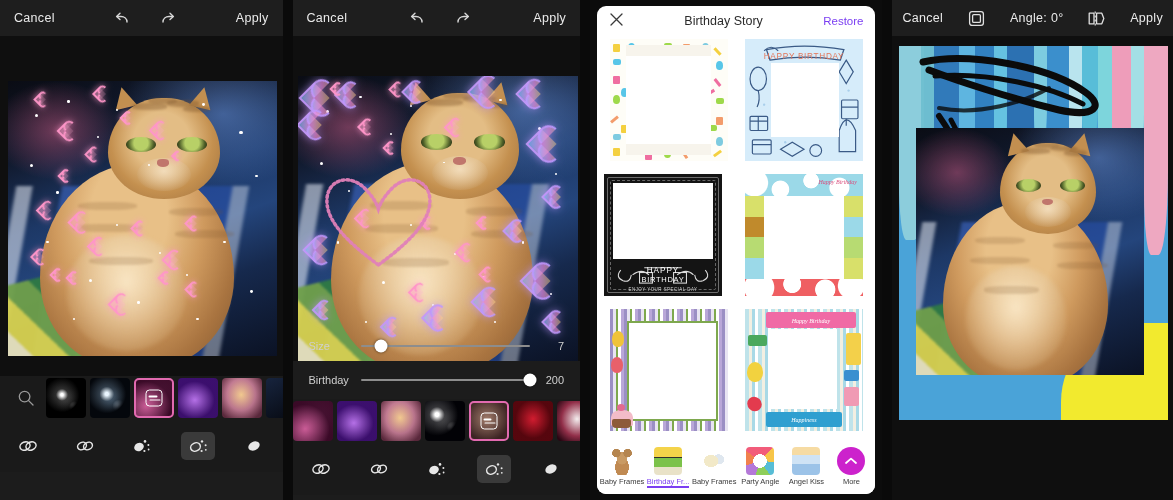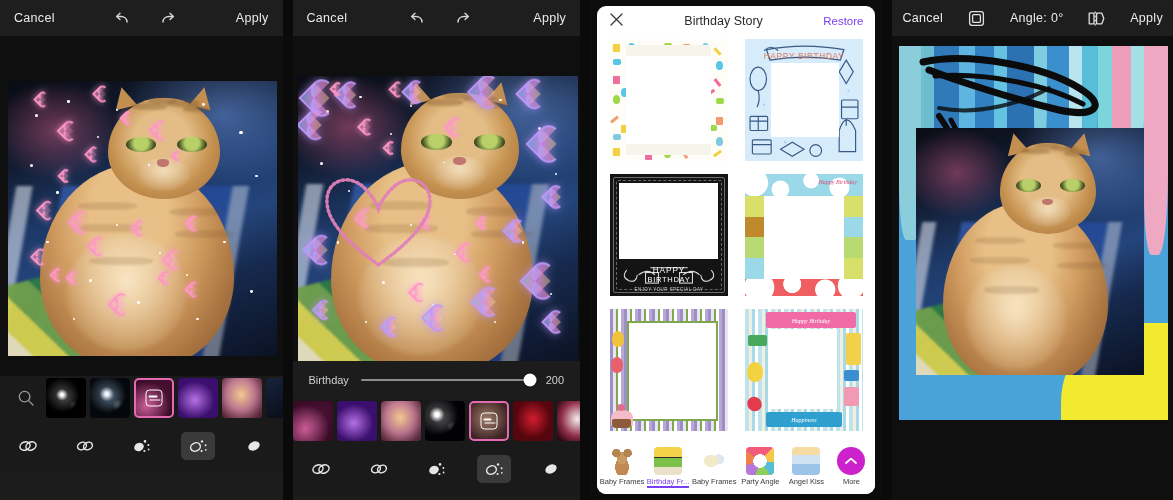--- a/index.html
+++ b/index.html
@@ -666,20 +666,27 @@
                 <div style="position:absolute;left:4.5px;top:0;width:9px;height:9px;border-radius:50%;background:rgba(255,175,210,.20);border:2px solid rgba(255,150,200,.95);box-sizing:border-box;clip-path:inset(0 0 50% 0);"></div>
                 <div style="position:absolute;left:0;top:4.5px;width:9px;height:9px;border-radius:50%;background:rgba(255,175,210,.20);border:2px solid rgba(255,150,200,.95);box-sizing:border-box;clip-path:inset(0 50% 0 0);"></div>
               </div>
             </div>
             <div style="position:absolute;left:6%;top:32%;width:46%;height:36%;"><svg viewBox="0 0 100 88" width="100%" height="100%">
                 <path d="M50 84 C 20 62 4 44 6 26 C 8 10 26 6 38 18 C 44 24 48 30 50 36 C 52 30 56 24 62 18 C 74 6 92 10 94 26 C 96 44 80 62 50 84 Z" fill="none" stroke="#e07fb8" stroke-width="3" stroke-dasharray="1.6 2.6" stroke-linecap="round" opacity=".95"></path>
               </svg></div>
           </div>
         </div>
 
+      <div class="overlaySlider sliderRow">
+        <span class="lbl">Size</span>
+        <span class="track">
+          <span class="knob" id="p2knob1" style="left: 12%;"></span>
+        </span>
+        <span class="val">7</span>
+      </div>
     </div>
 
     <div class="sliderRow" style="height:38px">
       <span class="lbl">Birthday</span>
       <span class="track">
         <span class="knob" id="p2knob2" style="left: 100%;"></span>
       </span>
       <span class="val">200</span>
     </div>
 
@@ -821,21 +828,21 @@
                     <circle cx="16" cy="56" r="1"></circle>
                     <circle cx="88" cy="44" r="1"></circle>
                     <circle cx="34" cy="88" r="1"></circle>
       </g>
                 </svg>
                 <div class="fInner" style="left:22%;top:19%;right:20%;bottom:20%;background:#fff;"></div>
               </div>
             </div>
           </div>
           <div class="frameCell">
-            <div style="position:absolute;inset:0;display:flex;align-items:center;justify-content:center;">
+            <div style="position:absolute;inset:0;display:flex;align-items:center;">
               <div style="position: relative; width: 118px; height: 122px; overflow: hidden; background: rgb(20, 20, 20);">
                 <div style="position:absolute;inset:3px;border:1px solid #6d6d6d;border-radius:2px;"></div>
                 <div style="position:absolute;inset:6px;border:1px dashed #8a8a8a;border-radius:2px;opacity:.7;"></div>
                 <div class="fInner" style="left:8%;top:7%;right:8%;bottom:30%;background:#fff;"></div>
                 <svg viewBox="0 0 100 104" width="100%" height="100%" style="position:absolute;inset:0">
       <g fill="none" stroke="#dcdcdc" stroke-width=".9">
         <path d="M14 82 q-5 6 2 9 q6 2 7-5"></path>
         <path d="M86 82 q5 6 -2 9 q-6 2 -7-5"></path>
         <path d="M34 80 h32"></path>
         <rect x="30" y="84" width="11" height="9"></rect>

